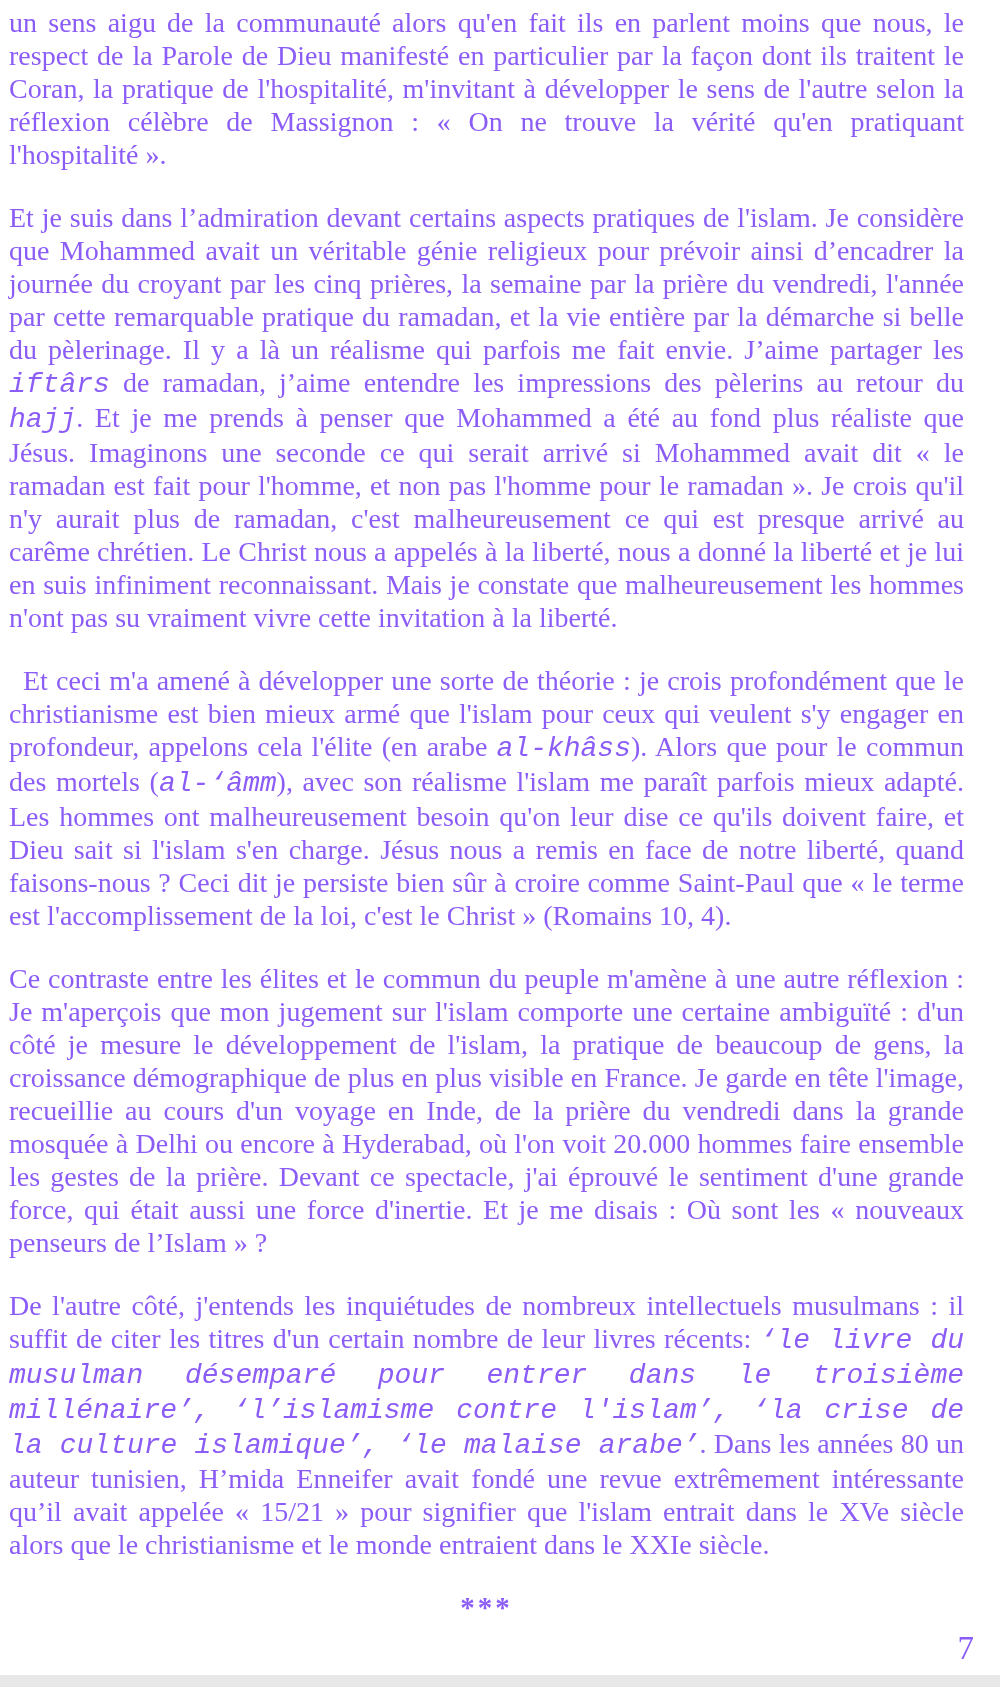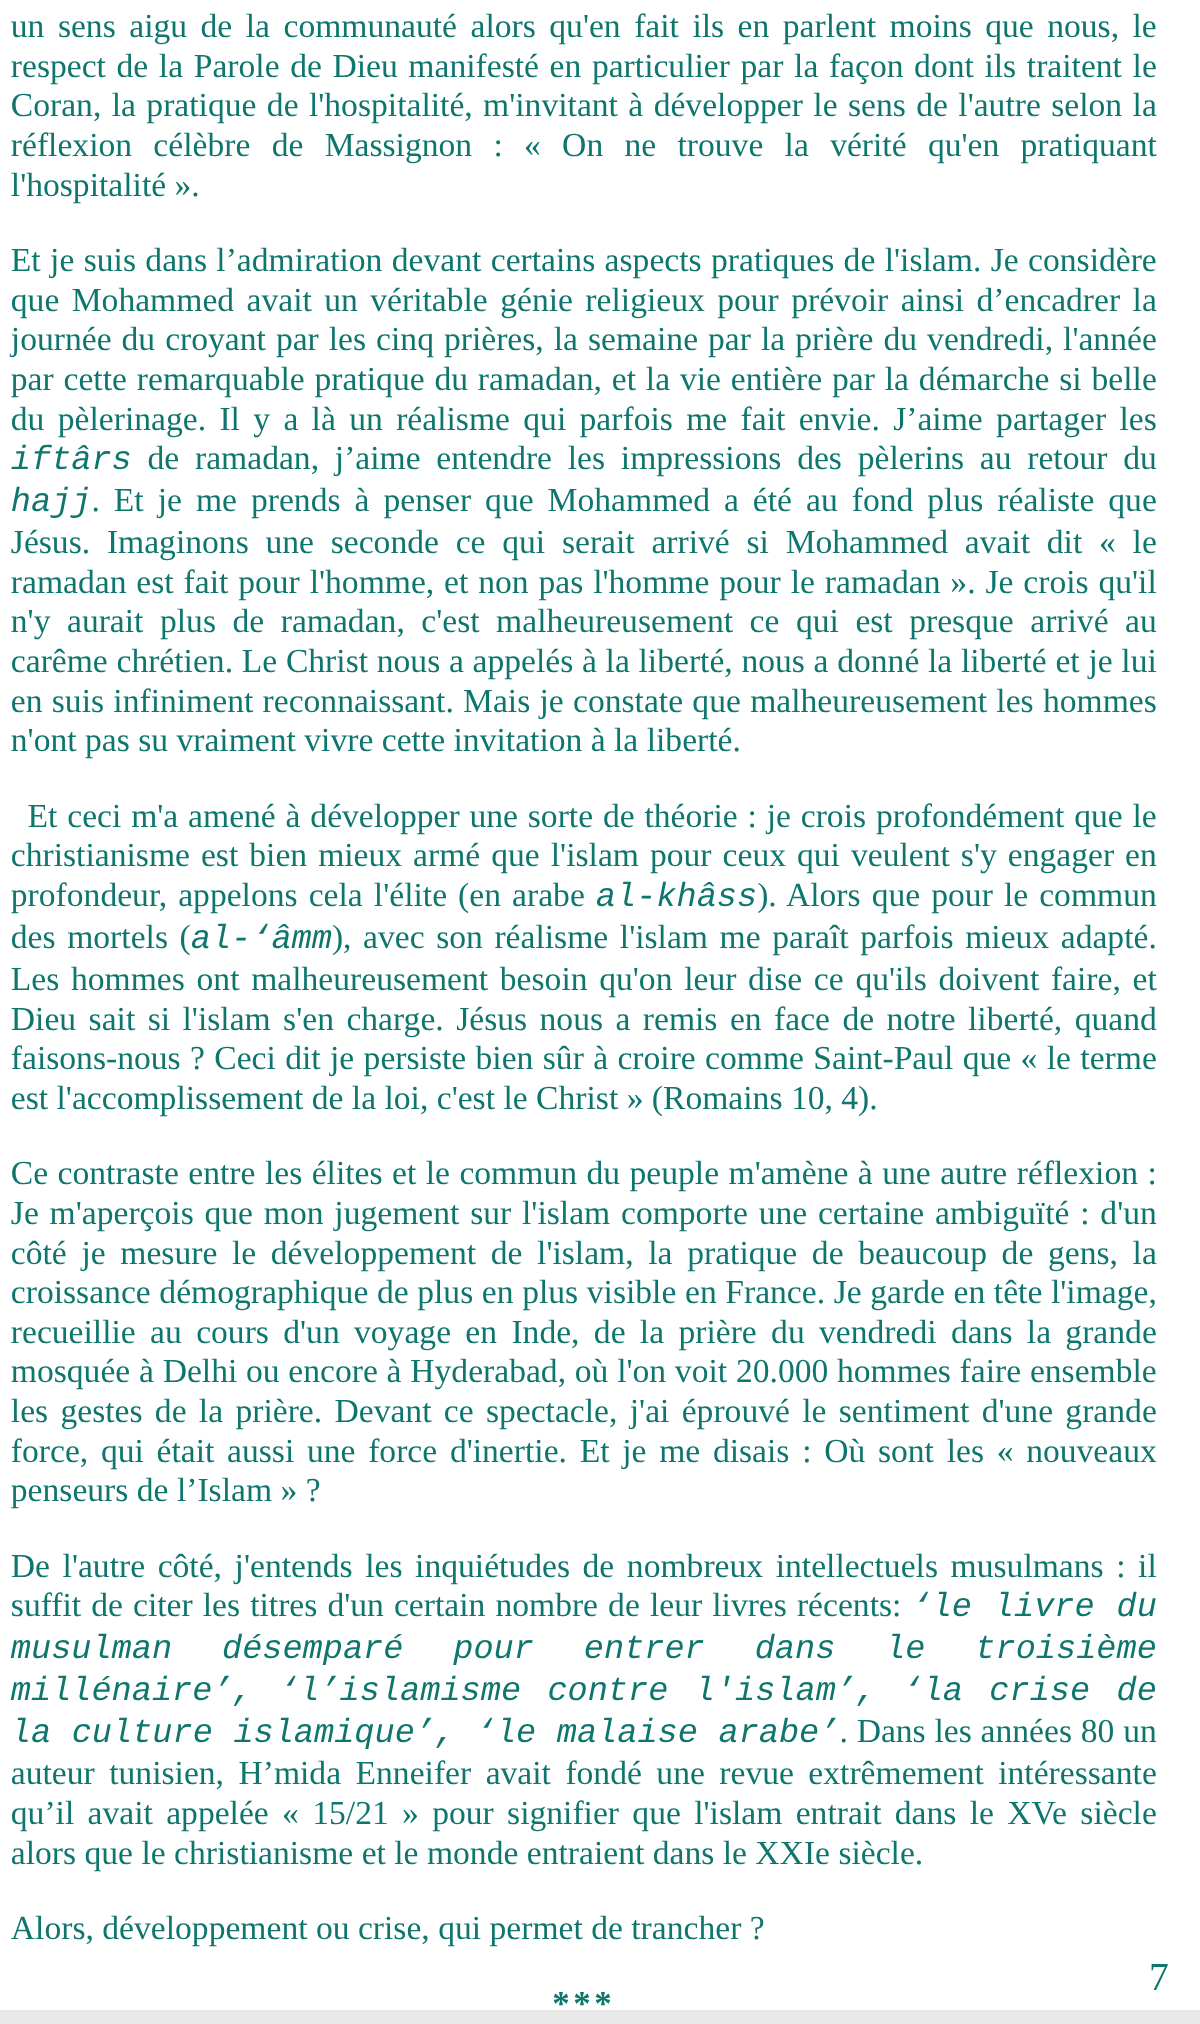--- a/index.html
+++ b/index.html
@@ -7,21 +7,21 @@
     position: relative;
     width: 1000px;
     height: 1675px;
     margin: 0 auto;
     background: #ffffff;
     box-sizing: border-box;
     padding: 6px 36px 0 9px;
     font-family: "Liberation Serif", "DejaVu Serif", serif;
     font-size: 28px;
     line-height: 33px;
-    color: #0f766e;
+    color: #8b5cf6;
     overflow: hidden;
   }
   .para {
     margin: 0 0 30px 0;
     text-align: justify;
     text-justify: inter-word;
   }
   .para.indent { text-indent: 14px; }
   .para em { font-style: italic; font-family: Liberation Mono, monospace; }
   .separator {
@@ -41,17 +41,16 @@
 </head>
 <body>
 
 <div class="page">
   <div>
       <p class="para"><span>un sens aigu de la communauté alors qu'en fait ils en parlent moins que nous, le respect de la Parole de Dieu manifesté en particulier par la façon dont ils traitent le Coran, la pratique de l'hospitalité, m'invitant à développer le sens de l'autre selon la réflexion célèbre de Massignon : « On ne trouve la vérité qu'en pratiquant l'hospitalité ».</span></p>
       <p class="para"><span>Et je suis dans l’admiration devant certains aspects pratiques de l'islam. Je considère que Mohammed avait un véritable génie religieux pour prévoir ainsi d’encadrer la journée du croyant par les cinq prières, la semaine par la prière du vendredi, l'année par cette remarquable pratique du ramadan, et la vie entière par la démarche si belle du pèlerinage. Il y a là un réalisme qui parfois me fait envie. J’aime partager les </span><em>iftârs</em><span> de ramadan, j’aime entendre les impressions des pèlerins au retour du </span><em>hajj</em><span>. Et je me prends à penser que Mohammed a été au fond plus réaliste que Jésus. Imaginons une seconde ce qui serait arrivé si Mohammed avait dit « le ramadan est fait pour l'homme, et non pas l'homme pour le ramadan ». Je crois qu'il n'y aurait plus de ramadan, c'est malheureusement ce qui est presque arrivé au carême chrétien. Le Christ nous a appelés à la liberté, nous a donné la liberté et je lui en suis infiniment reconnaissant. Mais je constate que malheureusement les hommes n'ont pas su vraiment vivre cette invitation à la liberté.</span></p>
       <p class="para indent"><span>Et ceci m'a amené à développer une sorte de théorie : je crois profondément que le christianisme est bien mieux armé que l'islam pour ceux qui veulent s'y engager en profondeur, appelons cela l'élite (en arabe </span><em>al-khâss</em><span>). Alors que pour le commun des mortels (</span><em>al-‘âmm</em><span>), avec son réalisme l'islam me paraît parfois mieux adapté. Les hommes ont malheureusement besoin qu'on leur dise ce qu'ils doivent faire, et Dieu sait si l'islam s'en charge. Jésus nous a remis en face de notre liberté, quand faisons-nous ? Ceci dit je persiste bien sûr à croire comme Saint-Paul que « le terme est l'accomplissement de la loi, c'est le Christ » (Romains 10, 4).</span></p>
       <p class="para"><span>Ce contraste entre les élites et le commun du peuple m'amène à une autre réflexion : Je m'aperçois que mon jugement sur l'islam comporte une certaine ambiguïté : d'un côté je mesure le développement de l'islam, la pratique de beaucoup de gens, la croissance démographique de plus en plus visible en France. Je garde en tête l'image, recueillie au cours d'un voyage en Inde, de la prière du vendredi dans la grande mosquée à Delhi ou encore à Hyderabad, où l'on voit 20.000 hommes faire ensemble les gestes de la prière. Devant ce spectacle, j'ai éprouvé le sentiment d'une grande force, qui était aussi une force d'inertie. Et je me disais : Où sont les « nouveaux penseurs de l’Islam » ?</span></p>
       <p class="para"><span>De l'autre côté, j'entends les inquiétudes de nombreux intellectuels musulmans : il suffit de citer les titres d'un certain nombre de leur livres récents: </span><em>‘le livre du musulman désemparé pour entrer dans le troisième millénaire’, ‘l’islamisme contre l'islam’, ‘la crise de la culture islamique’, ‘le malaise arabe’</em><span>. Dans les années 80 un auteur tunisien, H’mida Enneifer avait fondé une revue extrêmement intéressante qu’il avait appelée « 15/21 » pour signifier que l'islam entrait dans le XVe siècle alors que le christianisme et le monde entraient dans le XXIe siècle.</span></p>
-      <p class="para"><span>Alors, développement ou crise, qui permet de trancher ?</span></p>
     </div>
   <div class="separator">***</div>
   <div class="page-number">7</div>
 </div>
 
 </body></html>

